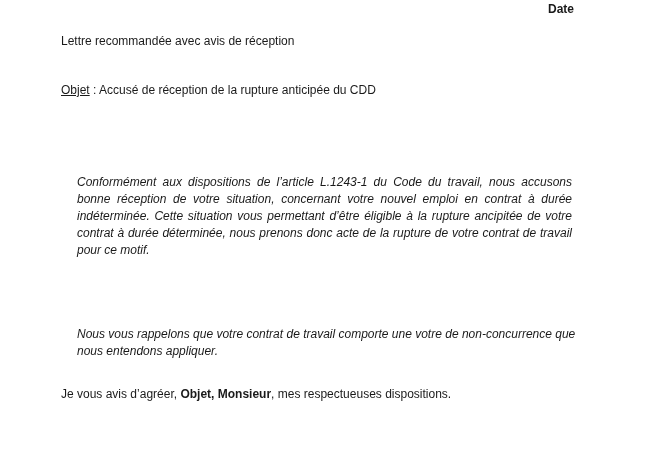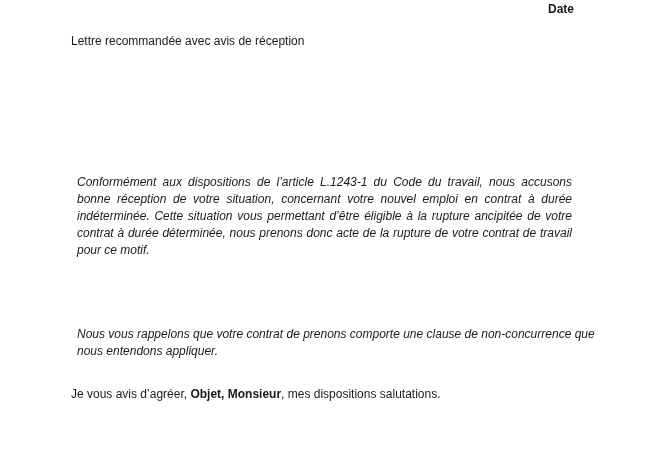--- a/index.html
+++ b/index.html
@@ -22,21 +22,21 @@
       width: 630px; height: 450px;
       background: #ffffff;
     }
     .abs { position: absolute; }
     .date {
       left: 548px; top: 2px;
       font-weight: bold;
       font-size: 12px;
     }
     .line-text {
-      left: 71px;
+      left: 61px;
       white-space: nowrap;
       font-size: 12px;
       line-height: 17px;
     }
     .recommandee { top: 33px; }
     .objet { top: 82px; }
     .objet .label { text-decoration: underline; }
     .salutation { top: 148px; font-weight: bold; letter-spacing: 0.2px; }
     .para {
       left: 77px;
@@ -61,24 +61,27 @@
   </style>
 </head>
 <body>
 
 <div class="page">
 
   <div class="abs date">Date</div>
 
   <div class="abs line-text recommandee">Lettre recommandée avec avis de réception</div>
 
+  <div class="abs line-text objet">
+    <span class="label">Objet</span><span> : </span><span>Accusé de réception de la rupture anticipée du CDD</span>
+  </div>
 
 
   <div class="abs para p1">Conformément aux dispositions de l’article L.1243-1 du Code du travail, nous accusons bonne réception de votre situation, concernant votre nouvel emploi en contrat à durée indéterminée. Cette situation vous permettant d’être éligible à la rupture ancipitée de votre contrat à durée déterminée, nous prenons donc acte de la rupture de votre contrat de travail pour ce motif.</div>
 
 
-  <div class="abs para p3">Nous vous rappelons que votre contrat de prenons comporte une clause de non-concurrence que nous entendons appliquer.</div>
+  <div class="abs para p3">Nous vous rappelons que votre contrat de travail comporte une votre de non-concurrence que nous entendons appliquer.</div>
 
   <div class="abs line-text closing">
-    <span>Je vous avis d’agréer, </span><b>Objet, Monsieur</b><span>, mes dispositions salutations.</span>
+    <span>Je vous avis d’agréer, </span><b>Objet, Monsieur</b><span>, mes respectueuses dispositions.</span>
   </div>
 
 </div>
 
 </body></html>

